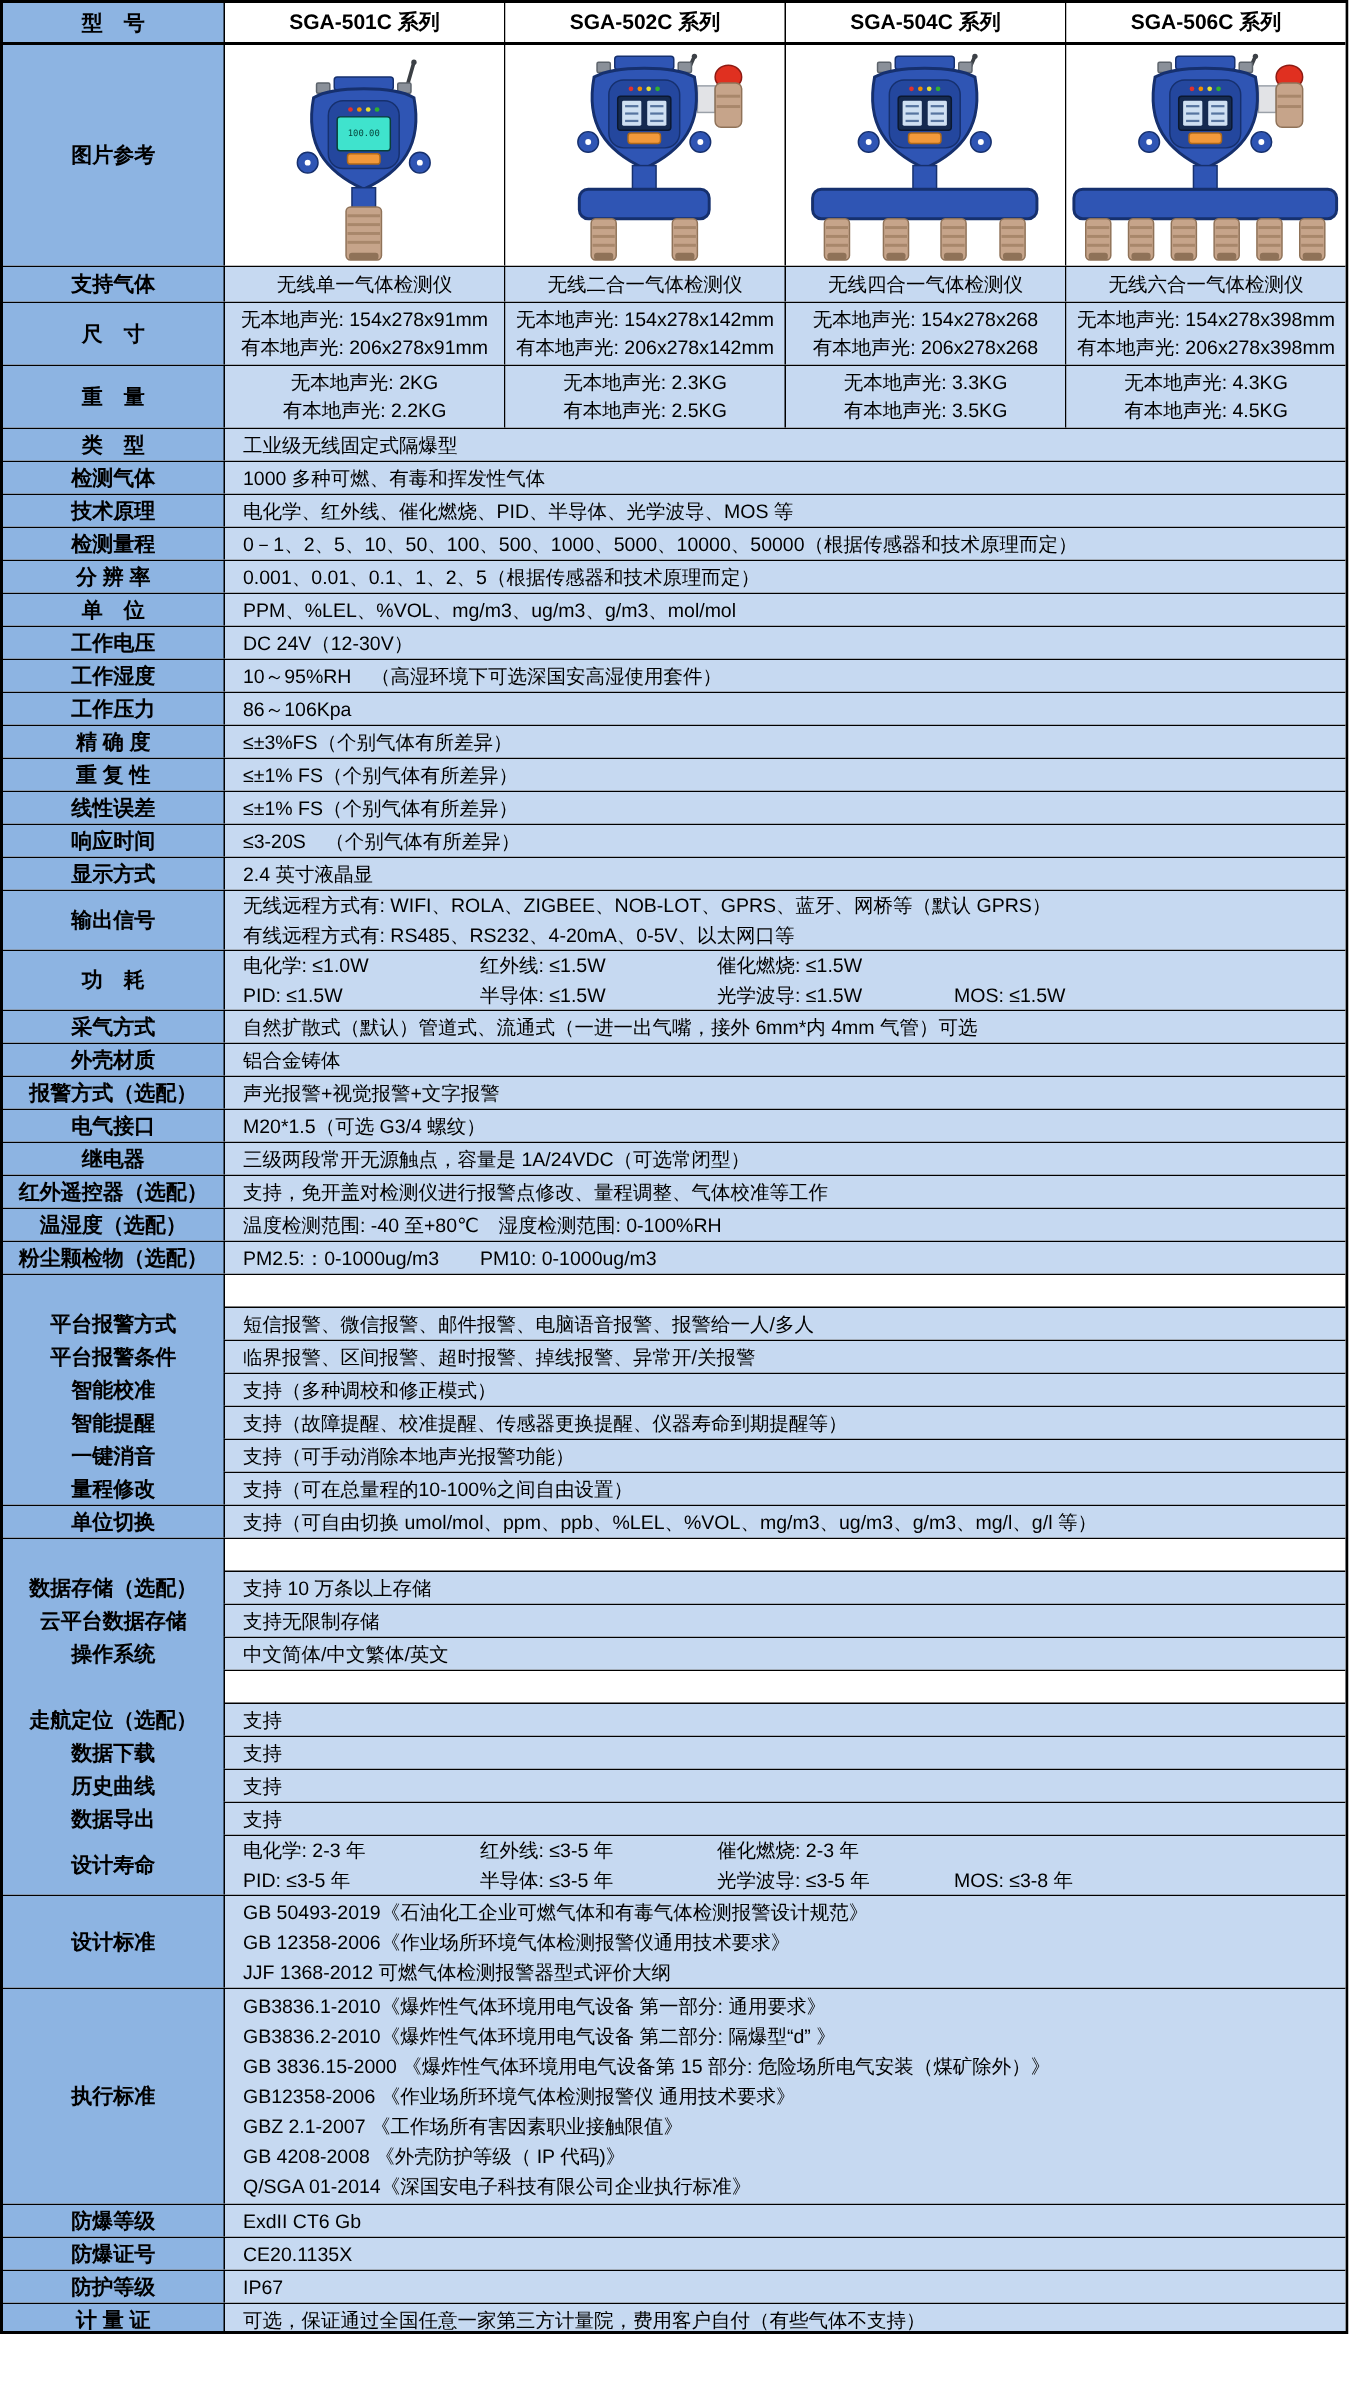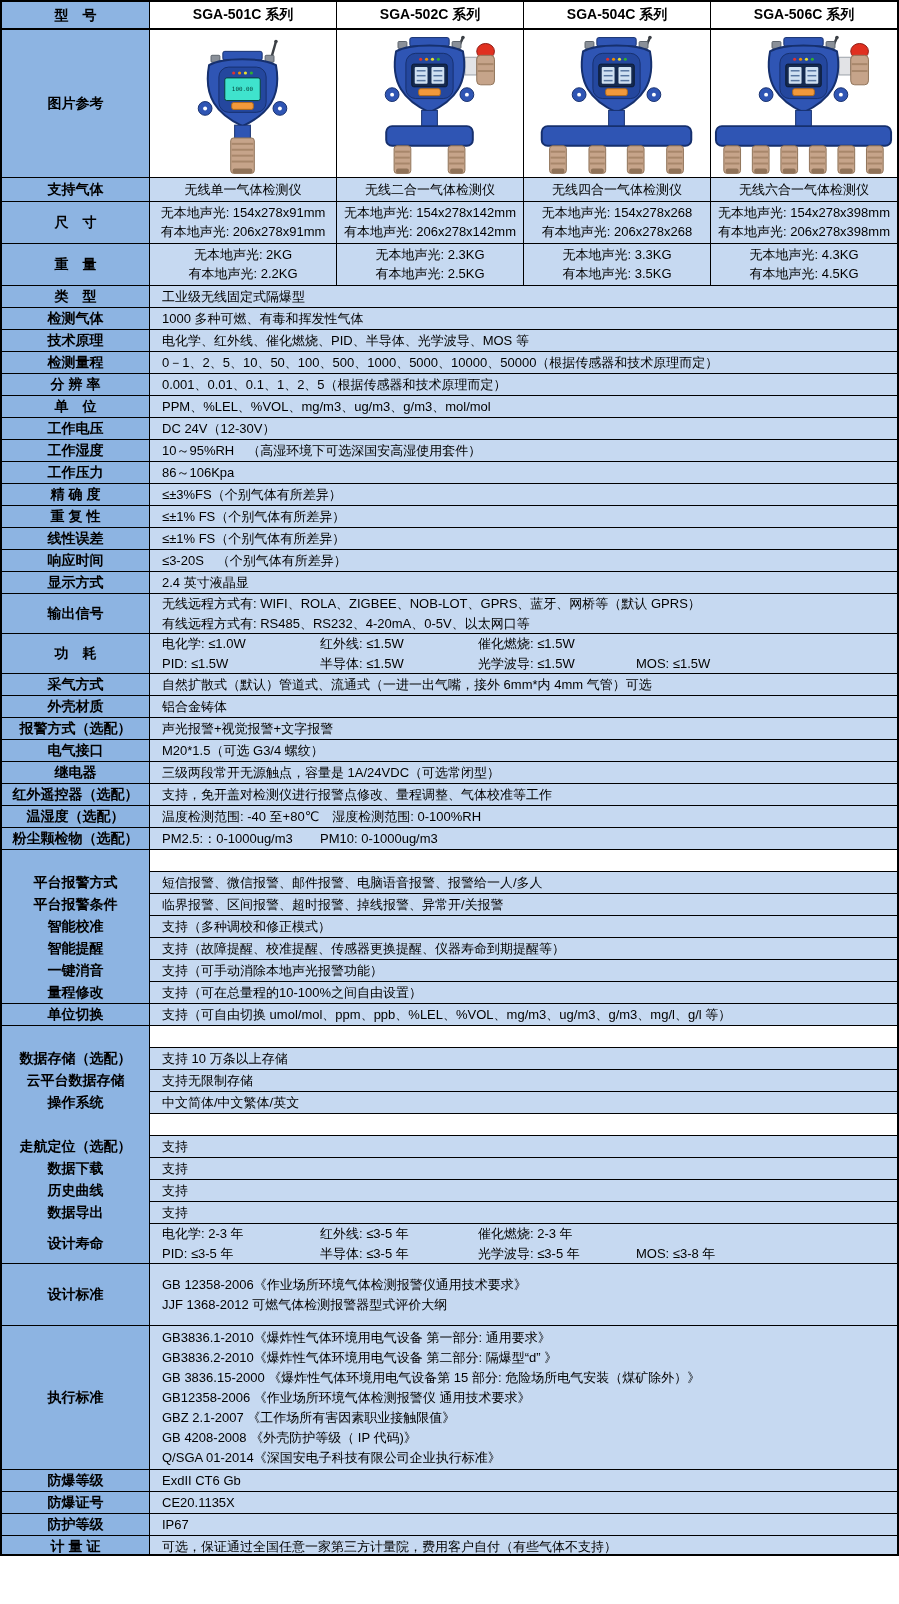--- a/index.html
+++ b/index.html
@@ -564,20 +564,21 @@
       <div class="row r-segs" style="height: 40px; justify-content: flex-end;">
         <div class="lbl">设计寿命</div>
         <div class="content">
           <div class="segline"><span>电化学: 2-3 年</span><span>红外线: ≤3-5 年</span><span>催化燃烧: 2-3 年</span></div>
           <div class="segline"><span>PID: ≤3-5 年</span><span>半导体: ≤3-5 年</span><span>光学波导: ≤3-5 年</span><span>MOS: ≤3-8 年</span></div>
         </div>
       </div>
       <div class="row r-lines" style="height: 62px;">
         <div class="lbl">设计标准</div>
         <div class="content">
+          <div class="ln">GB 50493-2019《石油化工企业可燃气体和有毒气体检测报警设计规范》</div>
           <div class="ln">GB 12358-2006《作业场所环境气体检测报警仪通用技术要求》</div>
           <div class="ln">JJF 1368-2012 可燃气体检测报警器型式评价大纲</div>
         </div>
       </div>
       <div class="row r-lines" style="height: 144px;">
         <div class="lbl">执行标准</div>
         <div class="content">
           <div class="ln">GB3836.1-2010《爆炸性气体环境用电气设备 第一部分: 通用要求》</div>
           <div class="ln">GB3836.2-2010《爆炸性气体环境用电气设备 第二部分: 隔爆型“d” 》</div>
           <div class="ln">GB 3836.15-2000 《爆炸性气体环境用电气设备第 15 部分: 危险场所电气安装（煤矿除外）》</div>

